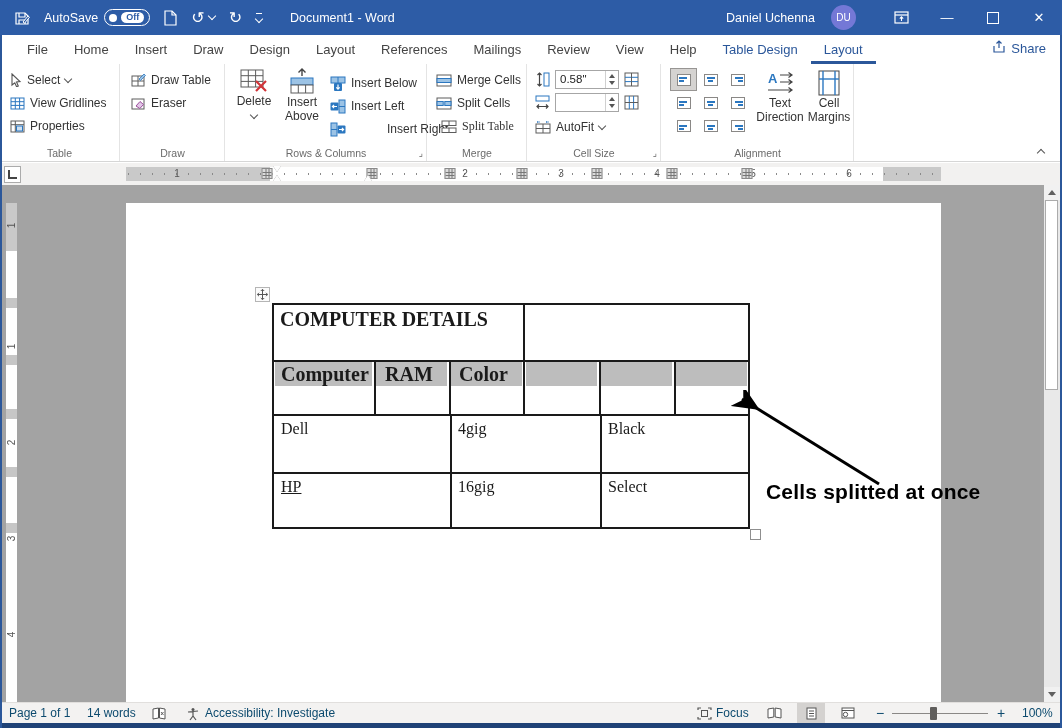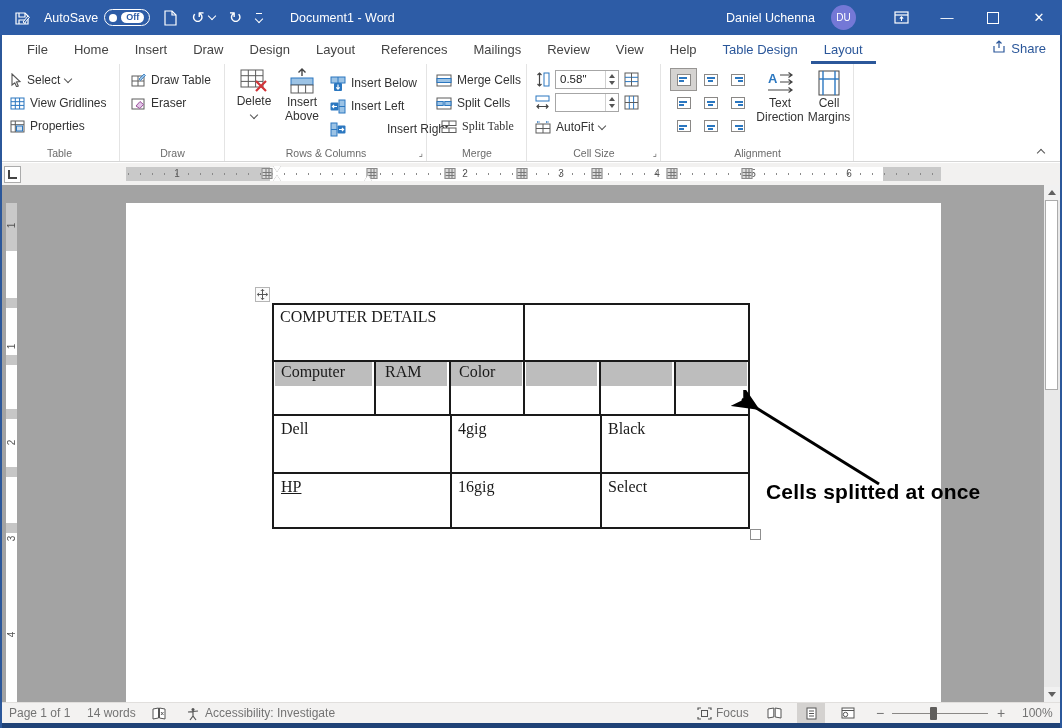--- a/index.html
+++ b/index.html
@@ -67,34 +67,34 @@
   
   #docarea{left:0;top:185px;width:1062px;height:517px;background:#a3a3a3;}
   #page{left:126px;top:203px;width:815px;height:500px;background:#fff;}
   
   .vseg{position:absolute;left:6px;width:11px;}
   .vnum{position:absolute;left:6px;width:11px;text-align:center;font-size:10px;color:#555;transform:rotate(-90deg);}
   .rowmark{position:absolute;left:6px;width:11px;height:10px;background:#c6c6c6;}
   
   .tline{position:absolute;background:#1a1a1a;}
   .celltext{position:absolute;font-family:"Liberation Serif",serif;font-size:16px;color:#1a1a1a;white-space:nowrap;}
-  .celltext.b{font-weight:normal;font-size:16px;}
+  .celltext.b{font-weight:bold;font-size:20px;}
   .selband{position:absolute;height:25px;background:#bdbdbd;}
   #movehandle{left:255px;top:287px;width:15px;height:15px;background:#fbfbfb;border:1px solid #b5b5b5;box-sizing:border-box;display:flex;align-items:center;justify-content:center;}
   #resizehandle{left:750px;top:529px;width:11px;height:11px;border:1px solid #8f8f8f;box-sizing:border-box;background:#fff;}
   #annotation-text{left:766px;top:480px;font-size:21px;font-weight:bold;color:#000;letter-spacing:0.2px;white-space:nowrap;}
   
   #scroll-corner{left:1044px;top:163px;width:16px;height:22px;background:#f2f1f0;}
   #vscroll{left:1044px;top:185px;width:16px;height:517px;background:#e9e9e9;}
   .sbtn{position:absolute;left:0;width:16px;height:15px;background:#f1f1f1;display:flex;align-items:center;justify-content:center;}
   .sb-up{width:0;height:0;border-left:4px solid transparent;border-right:4px solid transparent;border-bottom:5px solid #606060;}
   .sb-dn{width:0;height:0;border-left:4px solid transparent;border-right:4px solid transparent;border-top:5px solid #606060;}
   #sthumb{position:absolute;left:1px;top:15px;width:13px;height:190px;background:#fff;border:1px solid #ababab;box-sizing:border-box;}
   
-  #statusbar{left:0;top:702px;width:1062px;height:21px;background:#f3f2f1;border-top:1px solid #e1dfdd;box-sizing:border-box;font-size:12px;color:#737373;}
+  #statusbar{left:0;top:702px;width:1062px;height:21px;background:#f3f2f1;border-top:1px solid #e1dfdd;box-sizing:border-box;font-size:12px;color:#0c4a6e;}
   .st{position:absolute;top:3px;}
   .viewbtn{position:absolute;top:0px;width:28px;height:20px;display:flex;align-items:center;justify-content:center;}
   .viewbtn.sel{background:#d4d2d0;}
   #zoomtrack{position:absolute;top:10px;left:892px;width:96px;height:1px;background:#8a8886;}
   #zoomthumb{position:absolute;top:4px;left:930px;width:7px;height:13px;background:#605e5c;border-radius:1px;}
   #bottomstrip{left:0;top:723px;width:1062px;height:5px;background:#1f4276;}
   .winborder{width:2px;top:35px;height:693px;background:#2b579a;}
 </style>
 </head>
 <body>

